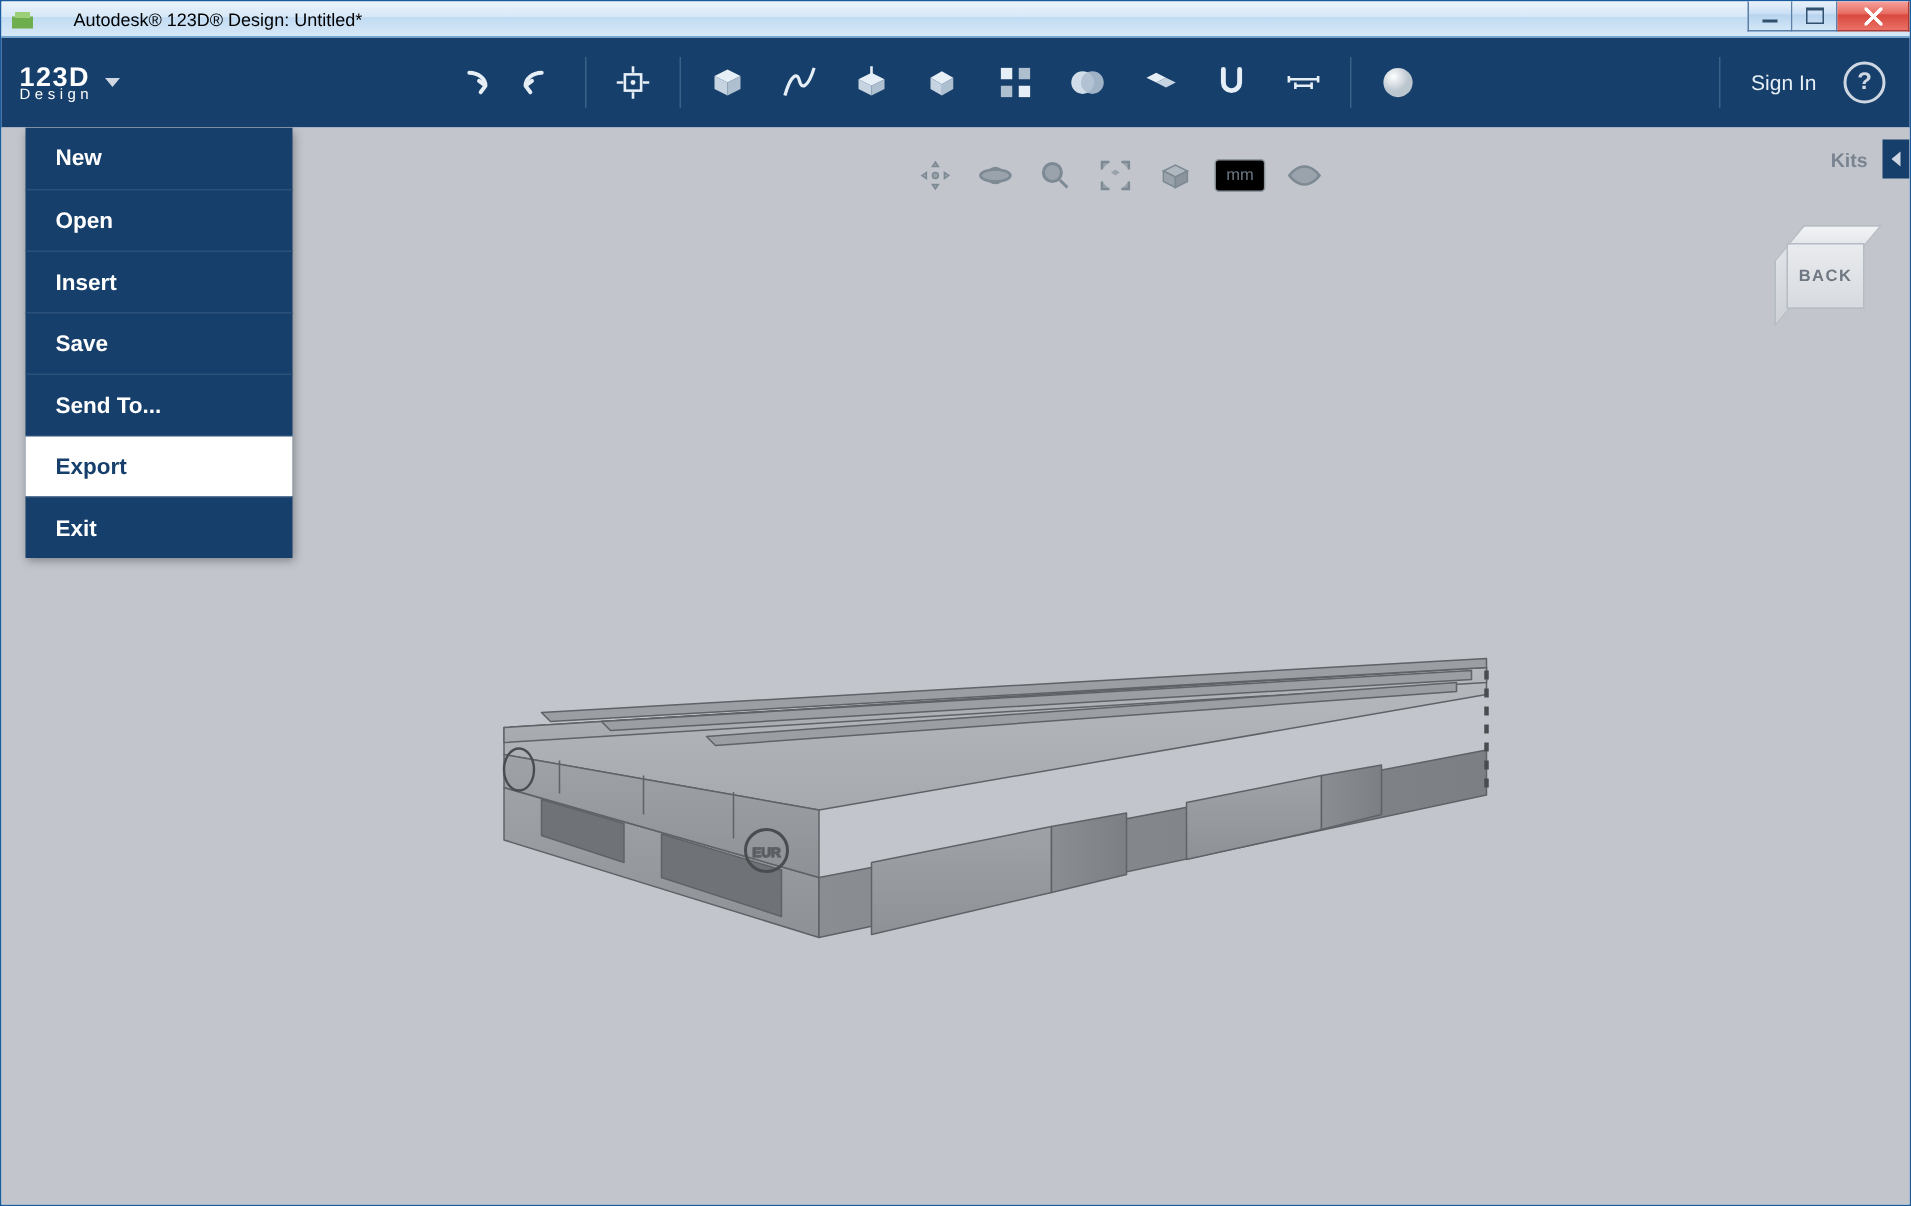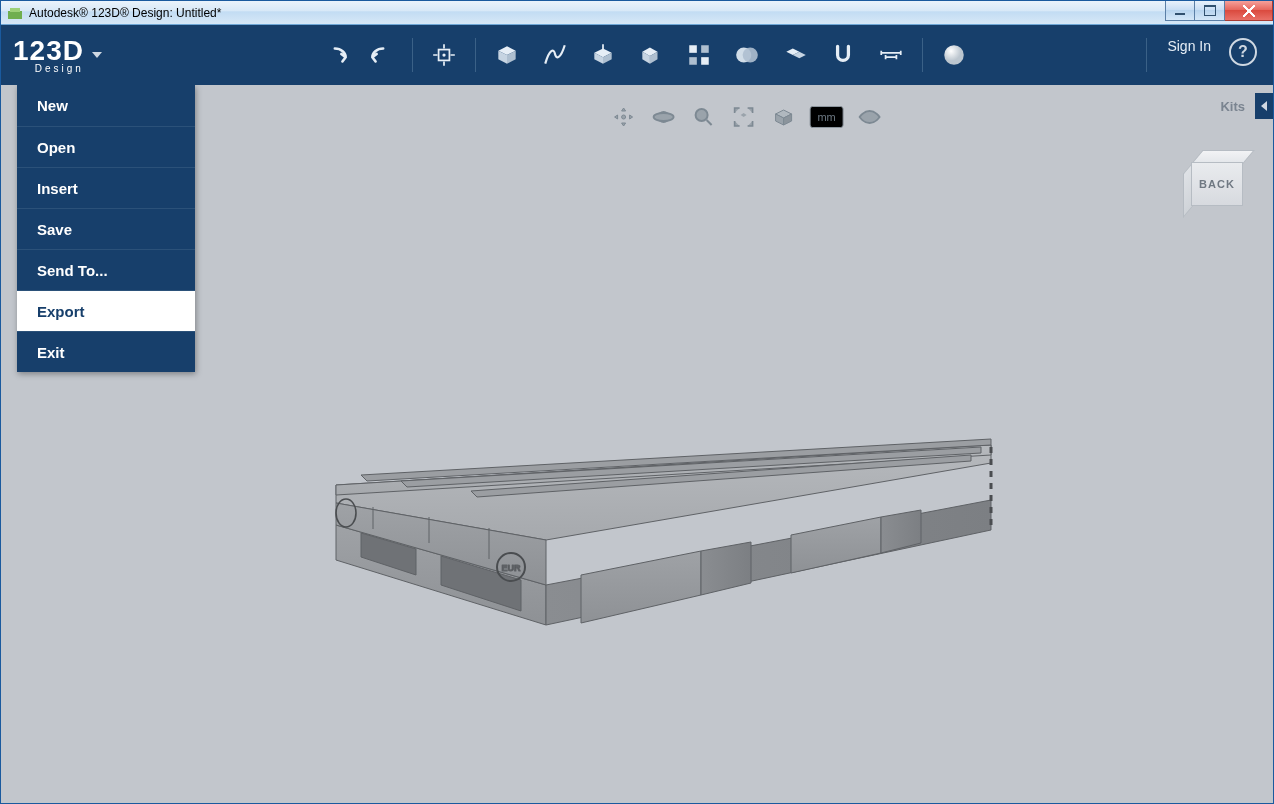--- a/index.html
+++ b/index.html
@@ -20,21 +20,21 @@
   display: flex; align-items: center;
   padding-left: 6px;
   font-size: 12px;
   color: #000;
   position: relative;
 }
 .titlebar .app-icon {
   width: 16px; height: 16px; margin-right: 6px;
   display:inline-block;
 }
-.titlebar .title-text { flex: 0 0 auto; }
+.titlebar .title-text { flex: 0 0 auto; margin-left: 20px; }
 .titlebar .win-controls {
   position: absolute; right: 0; top: 0;
   display: flex; height: 20px;
 }
 .titlebar .win-btn {
   width: 30px; height: 20px;
   border: 1px solid #5b7fa6;
   border-top: none;
   background: linear-gradient(to bottom, #e8f1fb, #c9def4 45%, #b6d3ee 46%, #d4e7f8);
   display:flex; align-items:center; justify-content:center;
@@ -57,29 +57,29 @@
 
 
 .main-toolbar {
   height: 60px;
   background: #173f6b;
   display: flex; align-items: center;
   padding: 0 10px;
   color: #fff;
 }
 .logo-area { display:flex; align-items:center; gap:6px; padding:0 6px 0 2px;}
-.logo-text { font-size: 28px; font-weight: bold; letter-spacing:1px; line-height:1;}
+.logo-text { font-size: 18px; font-weight: bold; letter-spacing:1px; line-height:1;}
 .logo-sub  { font-size: 10px; margin-top:-2px; text-align:right; display:block; letter-spacing:3px;}
 .logo-caret{ width:0;height:0;border-left:5px solid transparent;border-right:5px solid transparent;border-top:6px solid #cfd8e2; margin-left:2px;}
 .toolbar-spacer-a{ width: 200px; }
 .tool-group { display:flex; align-items:center; gap:14px; padding:0 14px; height:40px;}
 .tool-sep { width:1px; height:34px; background:#3b6187; margin:0 2px;}
 .tool-btn { width:30px; height:30px; display:flex; align-items:center; justify-content:center; color:#e6eef6;}
 .tool-btn svg{ width:26px; height:26px; }
-.right-area{ margin-left:auto; display:flex; align-items:flex-start; gap:18px; padding-right:6px;}
+.right-area{ margin-left:auto; display:flex; align-items:center; gap:18px; padding-right:6px;}
 .signin { font-size:14px; color:#e6eef6;}
 .help-btn { width:28px;height:28px;border:2px solid #cfd8e2;border-radius:50%;display:flex;align-items:center;justify-content:center;color:#cfd8e2;font-size:16px;font-weight:bold;}
 
 
 .canvas-area {
   flex:1; position:relative;
   background:#c2c6cc;
   overflow:hidden;
 }
 

